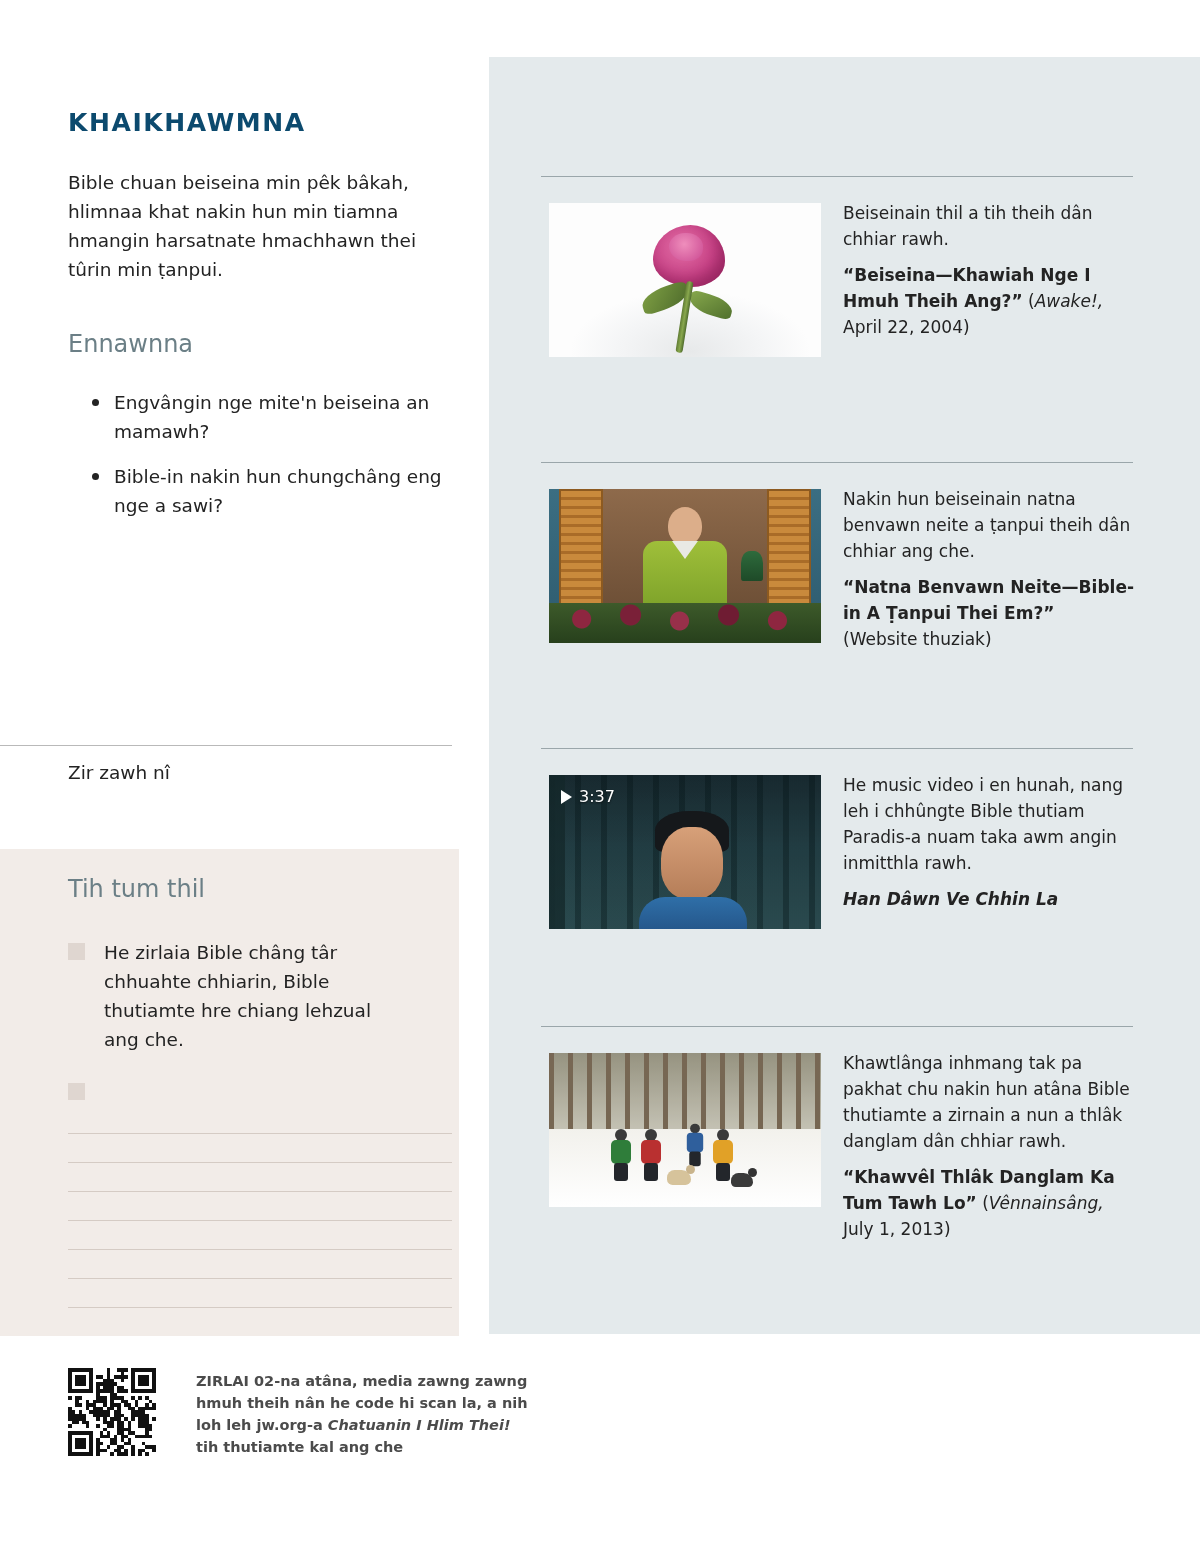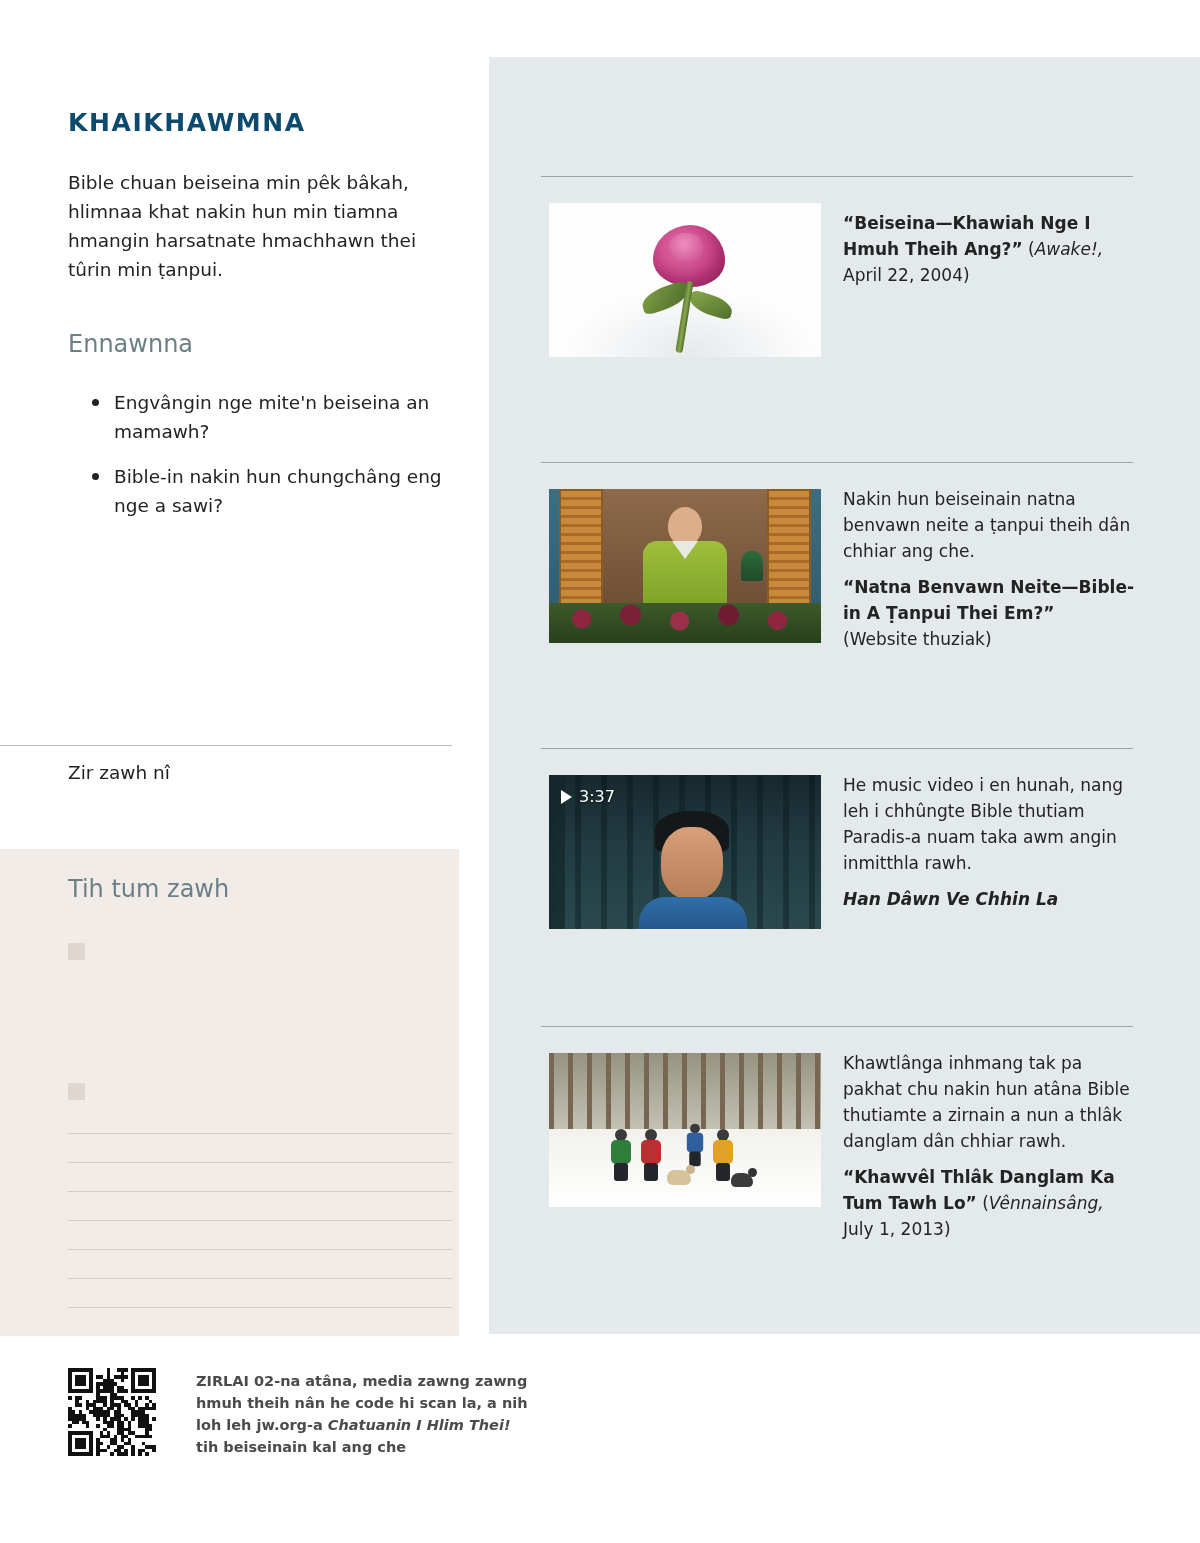--- a/index.html
+++ b/index.html
@@ -435,24 +435,25 @@
       <li>
         <span class="bullet"></span>
         <span>Bible-in nakin hun chungchâng eng nge a sawi?</span>
       </li>
     </ul>
 
     <div class="divider-left"></div>
     <div class="zir-zawh">Zir zawh nî</div>
 
     <div class="tihtum-bg"></div>
-    <div class="tihtum-title">Tih tum zawh</div>
+    <div class="tihtum-title">Tih tum thil</div>
 
     <div class="check-item check-1">
       <span class="box"></span>
+      <span class="txt">He zirlaia Bible châng târ chhuahte chhiarin, Bible thutiamte hre chiang lehzual ang che.</span>
     </div>
 
     <div class="check-item check-2">
       <span class="box"></span>
     </div>
 
     <div class="write-lines">
       <div class="line"></div>
       <div class="line"></div>
       <div class="line"></div>
@@ -793,35 +794,36 @@
         <i style="left: 56.32px; top: 84.48px; width: 3.52px; height: 3.52px;"></i>
         <i style="left: 63.36px; top: 84.48px; width: 3.52px; height: 3.52px;"></i>
         <i style="left: 70.4px; top: 84.48px; width: 3.52px; height: 3.52px;"></i>
         <i style="left: 77.44px; top: 84.48px; width: 3.52px; height: 3.52px;"></i>
       </div>
   </div>
   <div class="footer-text">
     <span>ZIRLAI 02-na atâna, media zawng zawng</span><br>
     <span>hmuh theih nân he code hi scan la, a nih</span><br>
     <span>loh leh jw.org-a </span><i>Chatuanin I Hlim Thei!</i><br>
-    <span>tih beiseinain kal ang che</span>
+    <span>tih thutiamte kal ang che</span>
   </div>
 
 
   <div class="row row-1">
     <div class="rule"></div>
     <div class="thumb">
       <div class="img-rose">
         <div class="rose-bloom"></div>
         <div class="rose-leaf-a"></div>
         <div class="rose-leaf-b"></div>
         <div class="rose-stem"></div>
       </div>
     </div>
     <div class="caption">
+      <div>Beiseinain thil a tih theih dân chhiar rawh.</div>
       <div style="height:10px"></div>
       <span class="b">“Beiseina—Khawiah Nge I Hmuh Theih Ang?”</span>
       <span> (</span><span class="i">Awake!,</span><span> April 22, 2004</span><span>)</span>
     </div>
   </div>
 
   <div class="row row-2">
     <div class="rule"></div>
     <div class="thumb">
       <div class="img-window">

